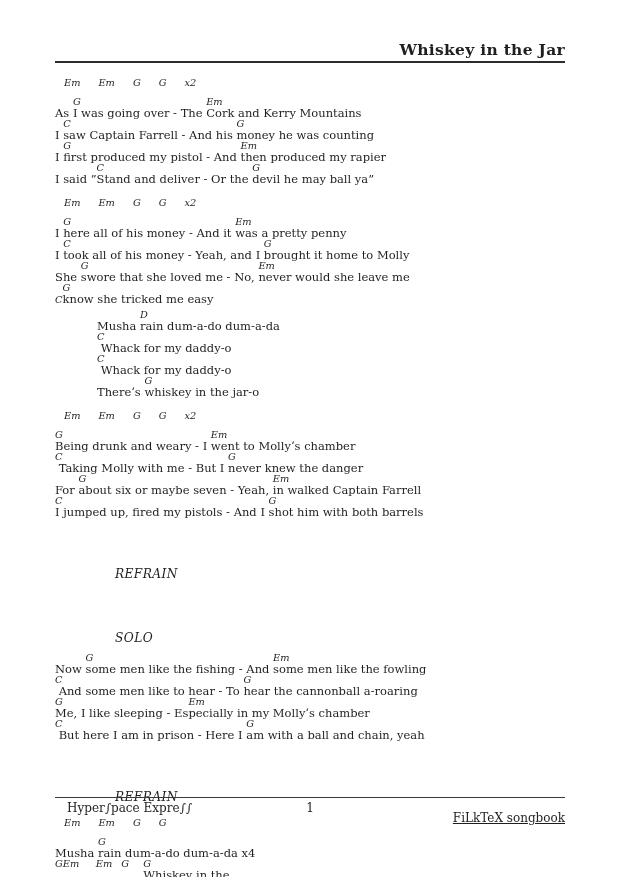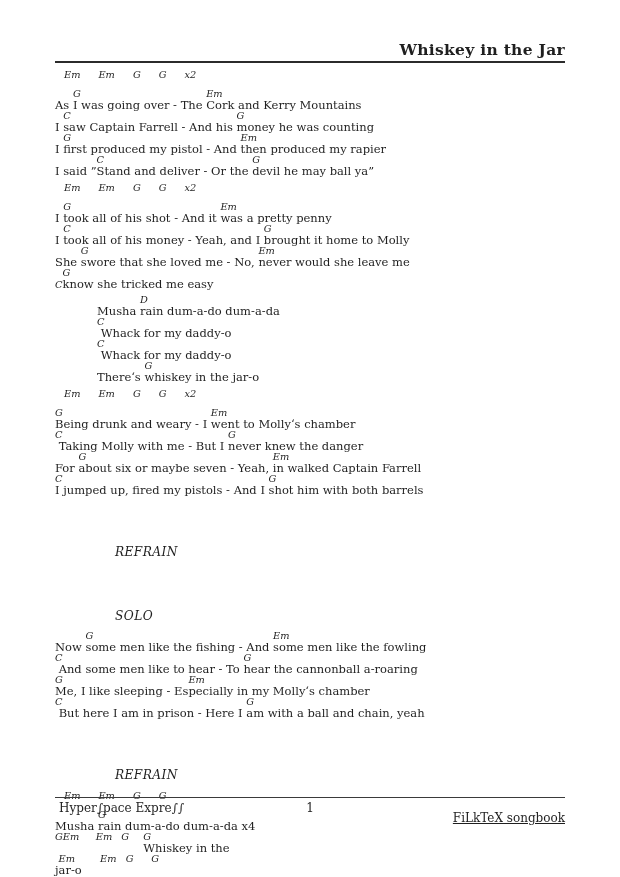--- a/index.html
+++ b/index.html
@@ -29,21 +29,21 @@
     font-size: 15.5px;
     font-weight: bold;
     text-align: right;
     letter-spacing: 0.3px;
     margin: 0;
   }
   .song-body { padding-top: 2px; }
 
   
   .chords-line {
-    margin: 4px 0 8px 9px;
+    margin: 12px 0 8px 9px;
     height: 12px; line-height: 12px;
     font-size: 9.8px;
   }
   .ctoken {
     font-style: italic;
     margin-right: 18px;
   }
 
   
   .lines-block { margin-bottom: 5px; }
@@ -80,21 +80,21 @@
 
   .footer {
     position: absolute;
     left: 55px; top: 797px;
     width: 510px;
     border-top: 1.4px solid #3a3a3a;
     padding-top: 2px;
     font-size: 12px;
     height: 16px;
   }
-  .footer .f-left  { position: absolute; left: 4px;  top: 3px; }
+  .footer .f-left  { position: absolute; left: 12px;  top: 3px; }
   .footer .f-center{ position: absolute; left: 0; right: 0; top: 3px; text-align: center; }
   .footer .f-right { position: absolute; right: 0; top: 13px; text-decoration: underline; }
 </style>
 </head>
 <body>
 
 <div class="page">
   <div class="content">
     <div class="header">
       <h1 class="title">Whiskey in the Jar</h1>
@@ -102,21 +102,21 @@
     <div class="song-body">
         <div class="chords-line"><span class="ctoken">Em</span><span class="ctoken">Em</span><span class="ctoken">G</span><span class="ctoken">G</span><span class="ctoken">x2</span></div>
         <div class="lines-block">
           <div class="song-line"><span class="seg"><span class="c"></span><span class="t">As </span></span><span class="seg"><span class="c">G</span><span class="t">I was going over - The </span></span><span class="seg"><span class="c">Em</span><span class="t">Cork and Kerry Mountains</span></span></div>
           <div class="song-line"><span class="seg"><span class="c"></span><span class="t">I </span></span><span class="seg"><span class="c">C</span><span class="t">saw Captain Farrell - And his </span></span><span class="seg"><span class="c">G</span><span class="t">money he was counting</span></span></div>
           <div class="song-line"><span class="seg"><span class="c"></span><span class="t">I </span></span><span class="seg"><span class="c">G</span><span class="t">first produced my pistol - And </span></span><span class="seg"><span class="c">Em</span><span class="t">then produced my rapier</span></span></div>
           <div class="song-line"><span class="seg"><span class="c"></span><span class="t">I said ”</span></span><span class="seg"><span class="c">C</span><span class="t">Stand and deliver - Or the </span></span><span class="seg"><span class="c">G</span><span class="t">devil he may ball ya”</span></span></div>
         </div>
         <div class="chords-line"><span class="ctoken">Em</span><span class="ctoken">Em</span><span class="ctoken">G</span><span class="ctoken">G</span><span class="ctoken">x2</span></div>
         <div class="lines-block">
-          <div class="song-line"><span class="seg"><span class="c"></span><span class="t">I </span></span><span class="seg"><span class="c">G</span><span class="t">took all of his shot - And it </span></span><span class="seg"><span class="c">Em</span><span class="t">was a pretty penny</span></span></div>
+          <div class="song-line"><span class="seg"><span class="c"></span><span class="t">I </span></span><span class="seg"><span class="c">G</span><span class="t">here all of his money - And it </span></span><span class="seg"><span class="c">Em</span><span class="t">was a pretty penny</span></span></div>
           <div class="song-line"><span class="seg"><span class="c"></span><span class="t">I </span></span><span class="seg"><span class="c">C</span><span class="t">took all of his money - Yeah, and I </span></span><span class="seg"><span class="c">G</span><span class="t">brought it home to Molly</span></span></div>
           <div class="song-line"><span class="seg"><span class="c"></span><span class="t">She </span></span><span class="seg"><span class="c">G</span><span class="t">swore that she loved me - No, </span></span><span class="seg"><span class="c">Em</span><span class="t">never would she leave me</span></span></div>
           <div class="song-line"><span class="seg"><span class="c">C</span></span><span class="seg"><span class="c">G</span><span class="t">know she tricked me easy</span></span></div>
         </div>
         <div class="lines-block indented">
           <div class="song-line"><span class="seg"><span class="c"></span><span class="t">Musha </span></span><span class="seg"><span class="c">D</span><span class="t">rain dum-a-do dum-a-da</span></span></div>
           <div class="song-line"><span class="seg"><span class="c">C</span><span class="t"> Whack for my daddy-o</span></span></div>
           <div class="song-line"><span class="seg"><span class="c">C</span><span class="t"> Whack for my daddy-o</span></span></div>
           <div class="song-line"><span class="seg"><span class="c"></span><span class="t">There‘s </span></span><span class="seg"><span class="c">G</span><span class="t">whiskey in the jar-o</span></span></div>
         </div>

